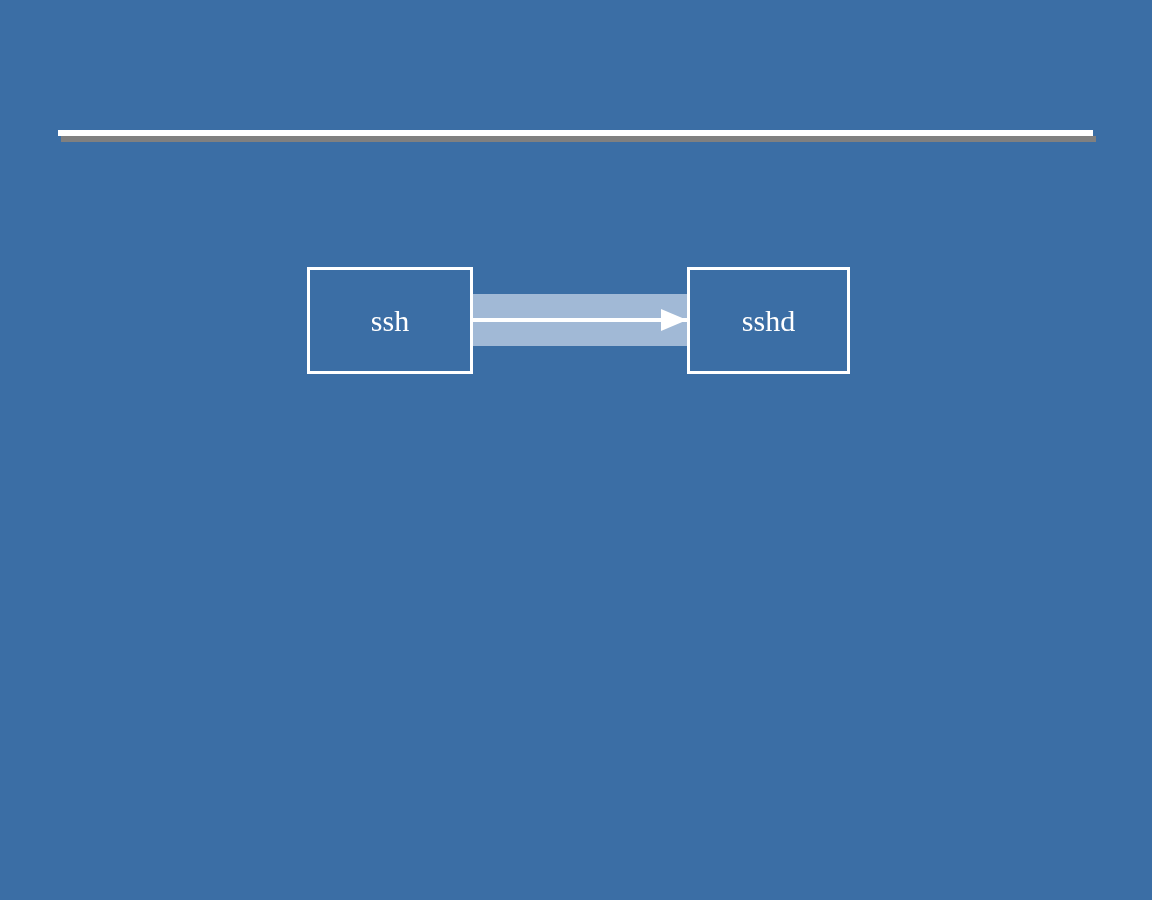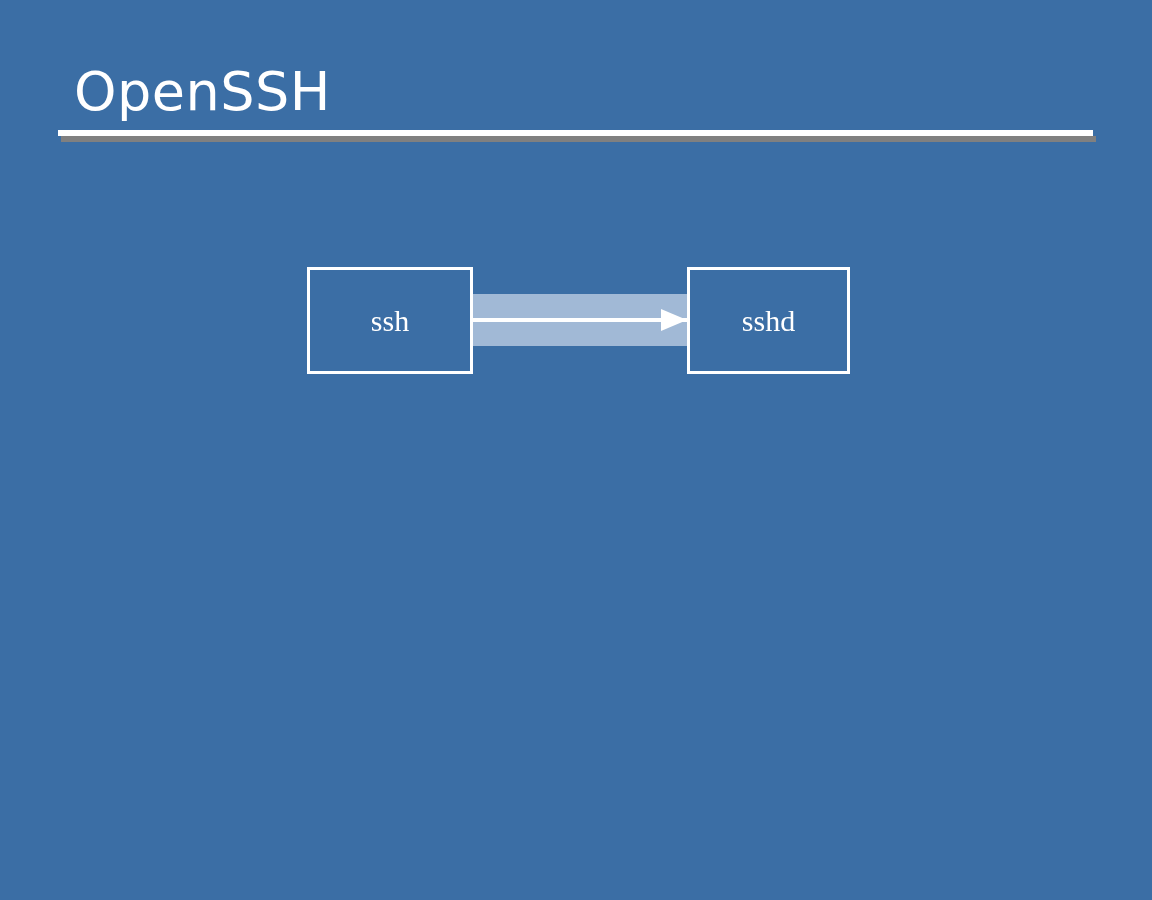--- a/index.html
+++ b/index.html
@@ -125,21 +125,20 @@
     height: 32px;
     z-index: 2;
     overflow: visible;
   }
 </style>
 </head>
 <body>
 
 <div class="slide">
 
-  <div class="slide-title">OpenSSH</div>
 
   <div class="title-rule">
     <div class="rule-shadow"></div>
     <div class="rule-line"></div>
   </div>
 
   <div class="diagram">
 
     <div class="band" id="band-upper"></div>
     <div class="band" id="band-lower"></div>

